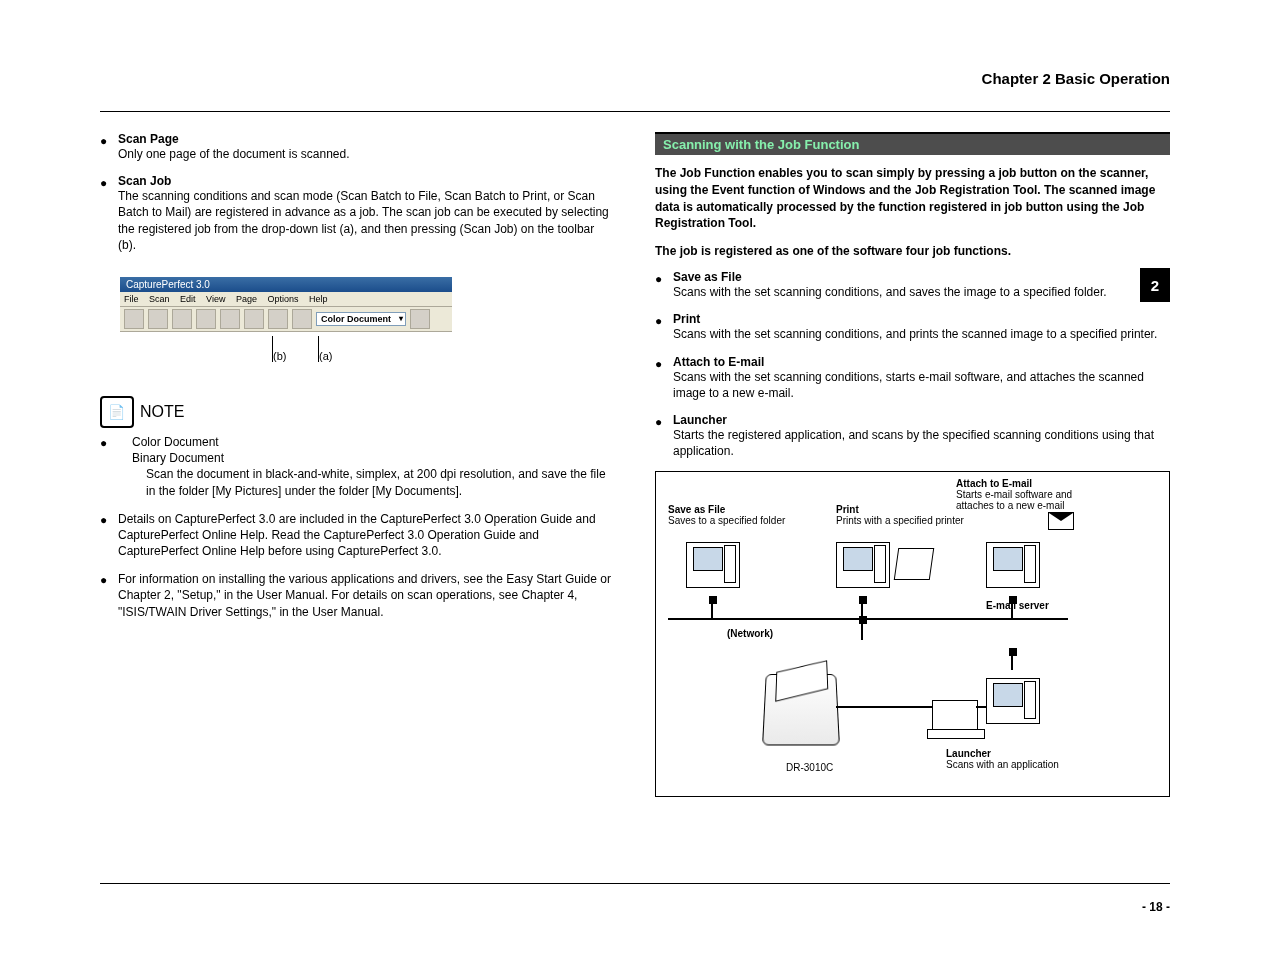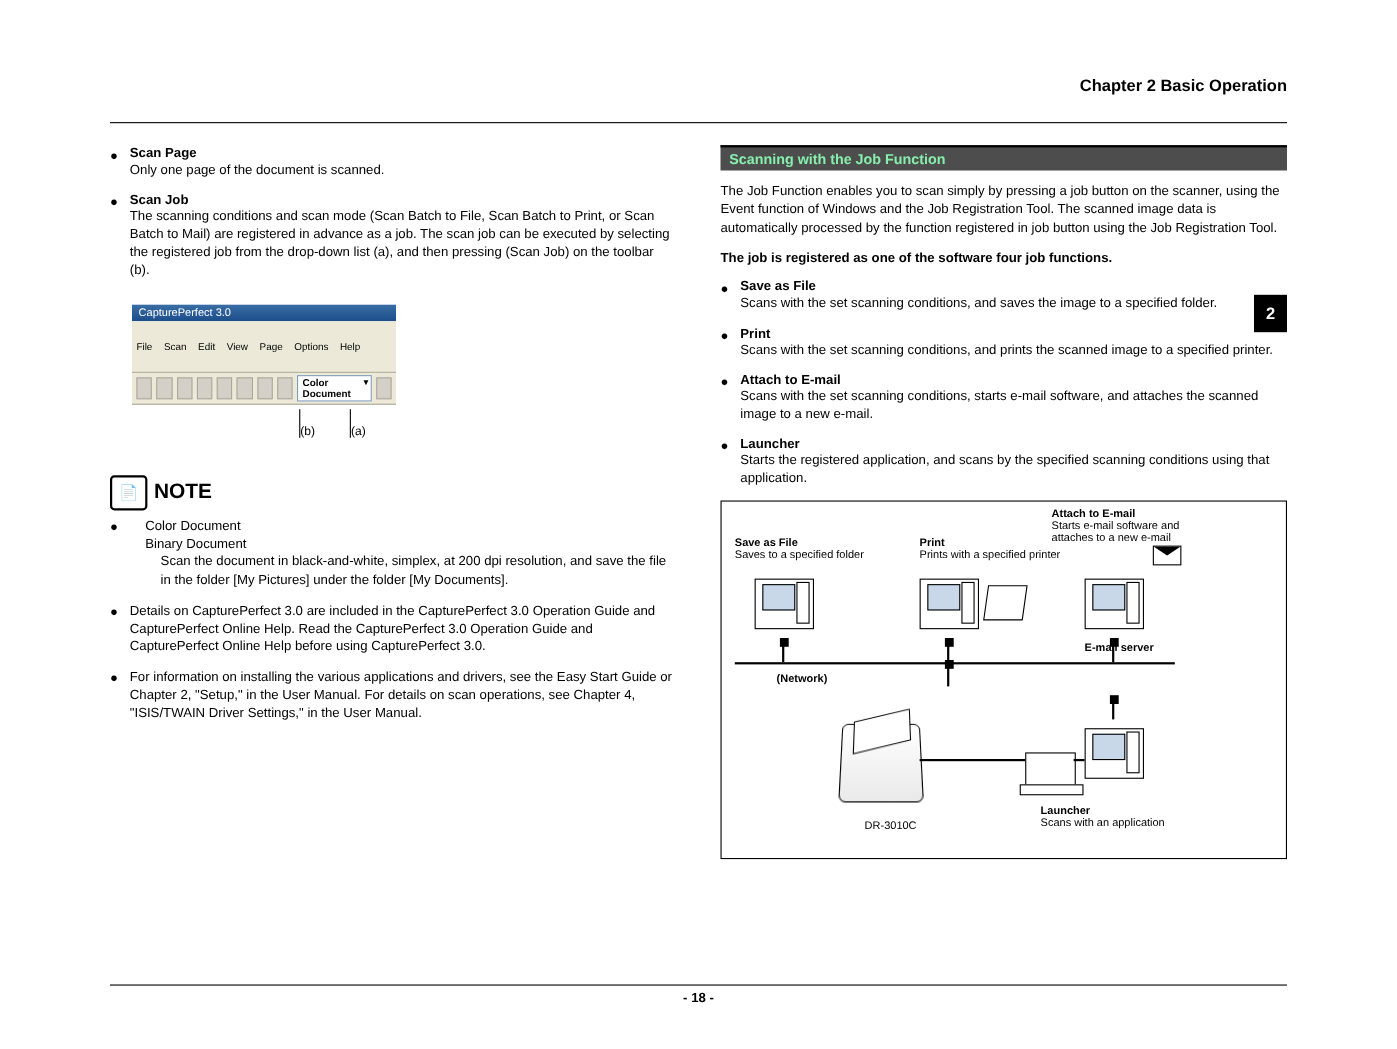--- a/index.html
+++ b/index.html
@@ -48,32 +48,32 @@
     flex: 1;
   }
   .bullet-title {
     font-weight: bold;
   }
   .bullet-text {
     line-height: 1.35;
   }
   .toolbar-figure {
     margin: 24px 0 4px 20px;
-    width: 240px;
+    width: 332px;
   }
   .tb-titlebar {
     background: linear-gradient(#3a6ea5, #1b4d8b);
     color: #fff;
     font-size: 10px;
     padding: 2px 6px;
   }
   .tb-menu {
     background: #ece9d8;
     font-size: 9px;
-    padding: 18px 4px;
+    padding: 2px 4px;
     color: #000;
     border-bottom: 1px solid #aca899;
   }
   .tb-menu span { margin-right: 8px; }
   .tb-icons {
     background: #ece9d8;
     padding: 2px 4px;
     display: flex;
     align-items: center;
     gap: 4px;
@@ -128,59 +128,59 @@
     width: 30px;
     height: 28px;
     border: 2px solid #000;
     border-radius: 4px;
     display: flex;
     align-items: center;
     justify-content: center;
     font-size: 14px;
   }
   .note-word {
-    font-weight: bold;
-    font-size: 19px;
+    font-weight: normal;
+    font-size: 16px;
   }
   .subindent {
     margin-left: 14px;
     line-height: 1.35;
   }
   .section-heading {
     background: #4d4d4d;
     color: #86efac;
     font-weight: bold;
     padding: 3px 8px;
     margin-bottom: 10px;
     font-size: 13px;
     border-top: 2px solid #000;
   }
   .intro-bold {
-    font-weight: normal;
+    font-weight: bold;
     line-height: 1.4;
     margin-bottom: 12px;
   }
   .job-reg {
     font-weight: bold;
     margin-bottom: 12px;
   }
   .diagram {
     border: 1px solid #000;
     margin-top: 10px;
     padding: 8px;
     font-size: 10px;
     position: relative;
     height: 308px;
   }
   .dg-label-title { font-weight: bold; }
   .dg-saveas { position: absolute; left: 12px; top: 32px; width: 140px; }
   .dg-print  { position: absolute; left: 180px; top: 32px; width: 140px; }
   .dg-attach { position: absolute; left: 300px; top: 6px; width: 130px; }
   .dg-email  { position: absolute; left: 330px; top: 128px; font-weight: bold; }
-  .dg-network{ position: absolute; left: 50px; top: 156px; font-weight: bold; }
+  .dg-network{ position: absolute; left: 71px; top: 156px; font-weight: bold; }
   .dg-launcher{ position: absolute; left: 290px; top: 276px; width: 130px; }
   .dg-dr3010c{ position: absolute; left: 130px; top: 290px; font-weight: normal; }
   .dg-pc {
     width: 52px; height: 44px; border: 1px solid #000; background:#fff;
     position: absolute;
   }
   .dg-pc::before {
     content:""; position:absolute; left:6px; top:4px; width:28px; height:22px; border:1px solid #000; background:#c8d8e8;
   }
   .dg-pc::after {
@@ -242,23 +242,23 @@
     display: flex;
     align-items: center;
     justify-content: center;
     font-size: 15px;
   }
   .footer {
     position: absolute;
     left: 100px;
     right: 100px;
     bottom: 40px;
-    text-align: center;
+    text-align: right;
     border-top: 1px solid #000;
-    padding-top: 4px;
+    padding-top: 16px;
     font-weight: bold;
   }
 </style>
 </head>
 <body>
 
 <div class="page">
 
   <div class="chapter-header">Chapter 2 Basic Operation</div>
   <div class="top-rule"></div>

